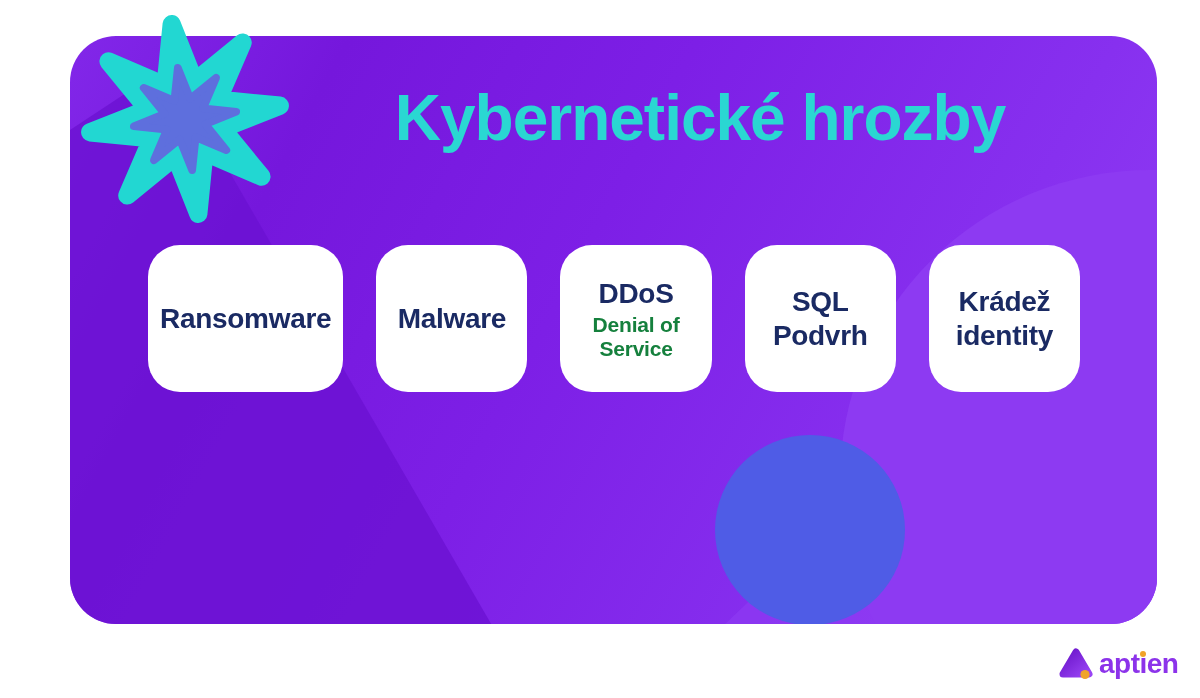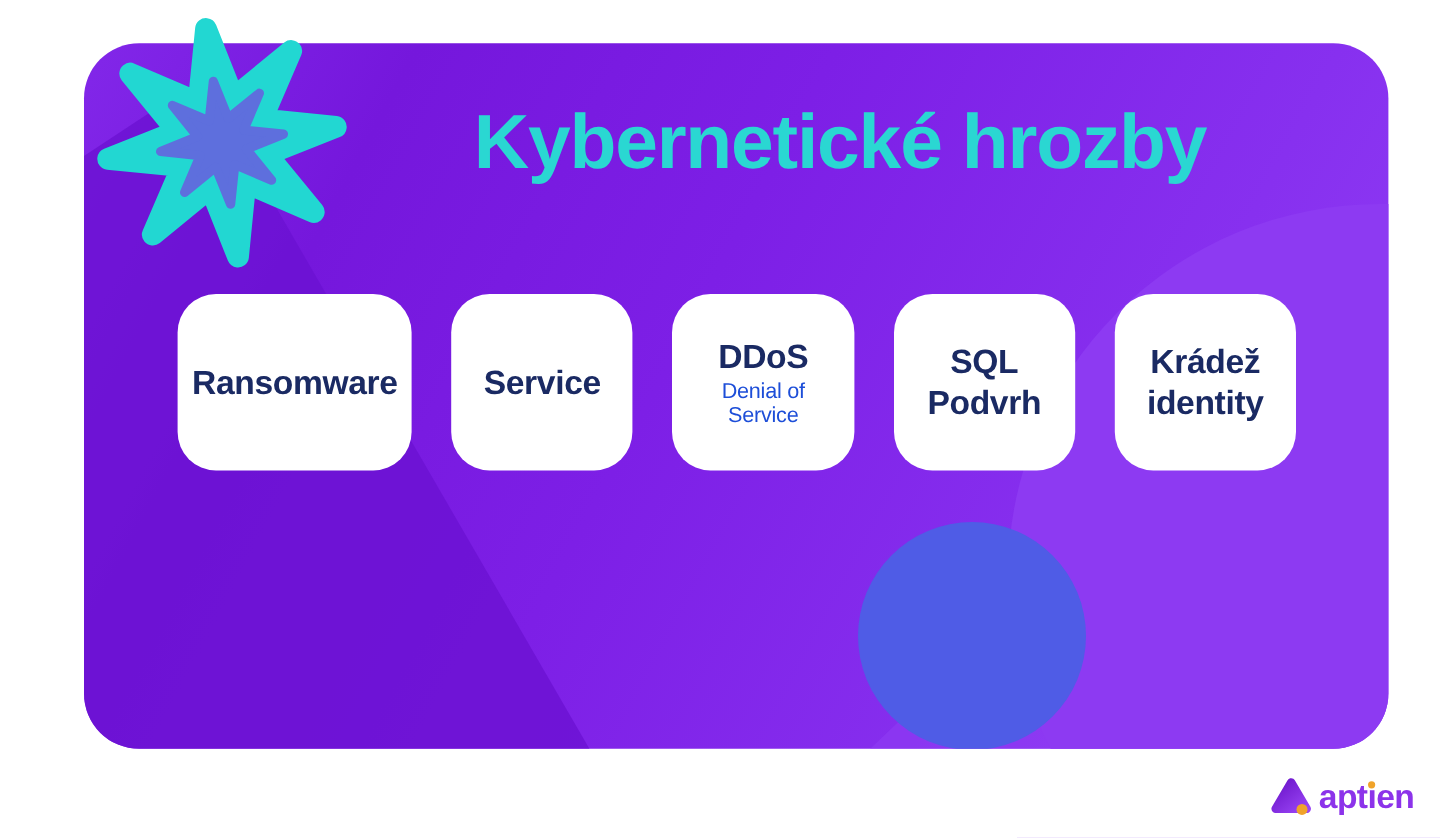--- a/index.html
+++ b/index.html
@@ -43,21 +43,21 @@
   .card{
     background:#ffffff;border-radius:32px;
     display:flex;flex-direction:column;align-items:center;justify-content:center;
     text-align:center;padding:8px 12px;box-sizing:border-box;
   }
   .card-title{
     color:#1a2a63;font-weight:700;font-size:28px;line-height:1.18;
     white-space:pre-line;letter-spacing:-0.3px;
   }
   .card-sub{
-    color:#1d4ed8;font-weight:400;font-size:18px;line-height:1.1;margin-top:3px;
+    color:#15803d;font-weight:700;font-size:21px;line-height:1.1;margin-top:3px;
     letter-spacing:-0.2px;
   }
   .card-sub:empty{display:none;}
   .star{position:absolute;left:72px;top:6px;width:226px;height:226px;z-index:5;}
   .logo{
     position:absolute;left:1058px;top:642px;height:44px;
     display:flex;align-items:center;gap:5px;z-index:4;
   }
   .logo-mark{width:36px;height:36px;}
   .logo-text{
@@ -83,21 +83,21 @@
     <div class="blob-blue b2"></div>
 
     <div class="slide-title">Kybernetické hrozby</div>
 
     <div class="cards-grid">
       <div class="card">
         <div class="card-title">Ransomware</div>
 
       </div>
       <div class="card">
-        <div class="card-title">Service</div>
+        <div class="card-title">Malware</div>
 
       </div>
       <div class="card">
         <div class="card-title">DDoS</div>
         <div class="card-sub">Denial of Service</div>
       </div>
       <div class="card">
         <div class="card-title">SQL Podvrh</div>
 
       </div>

